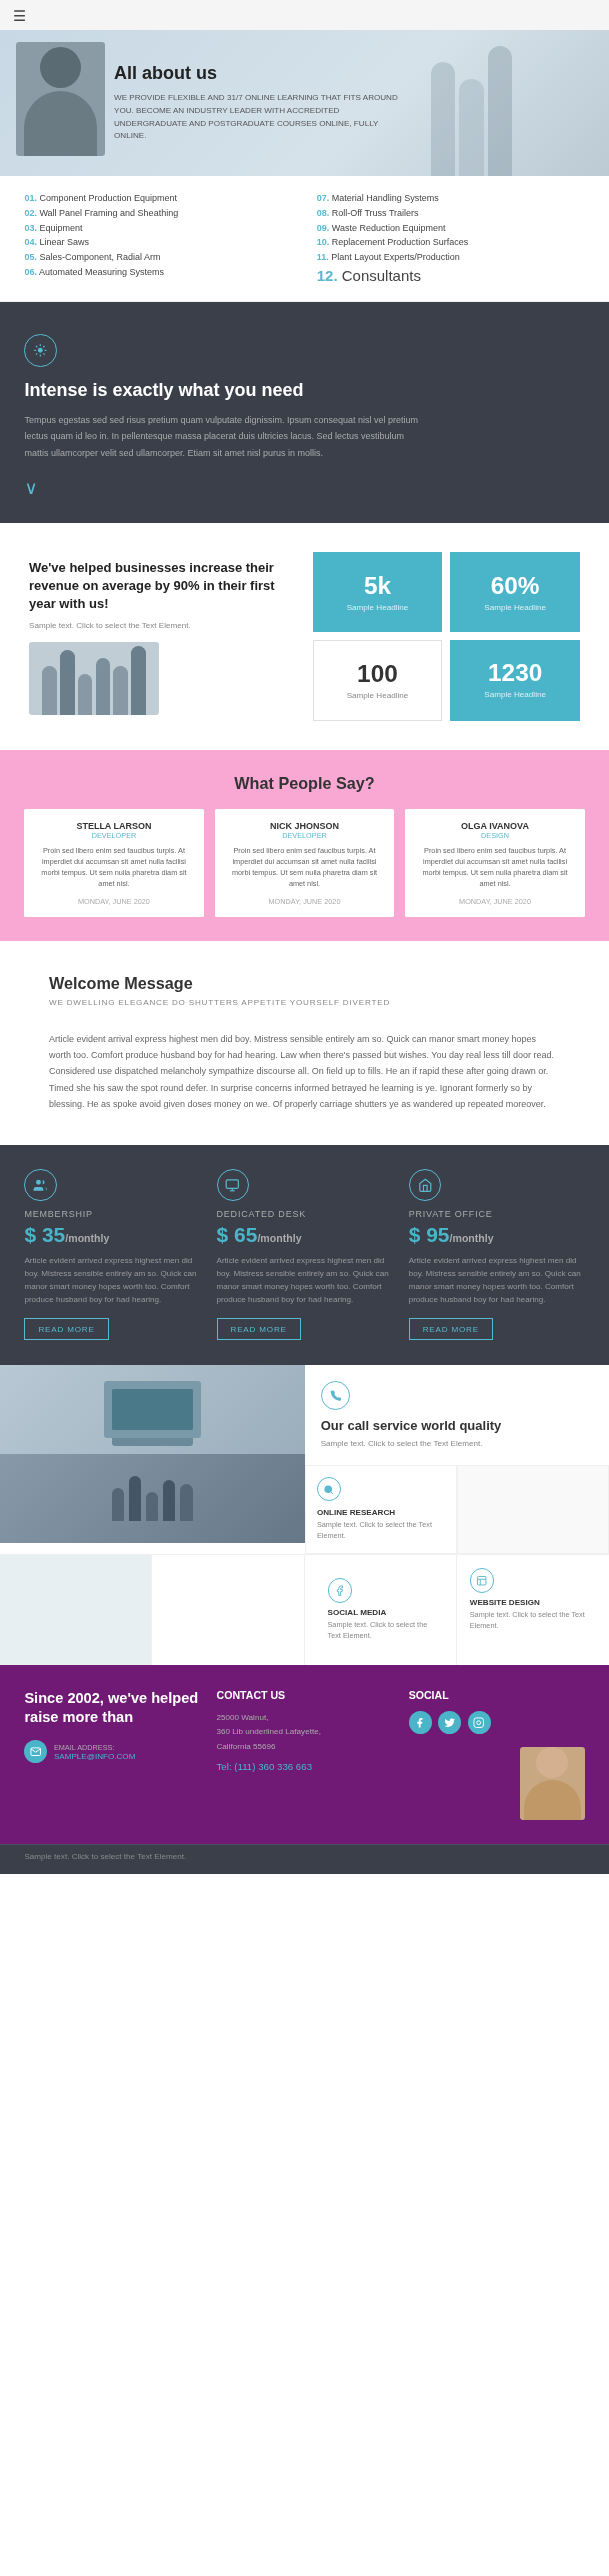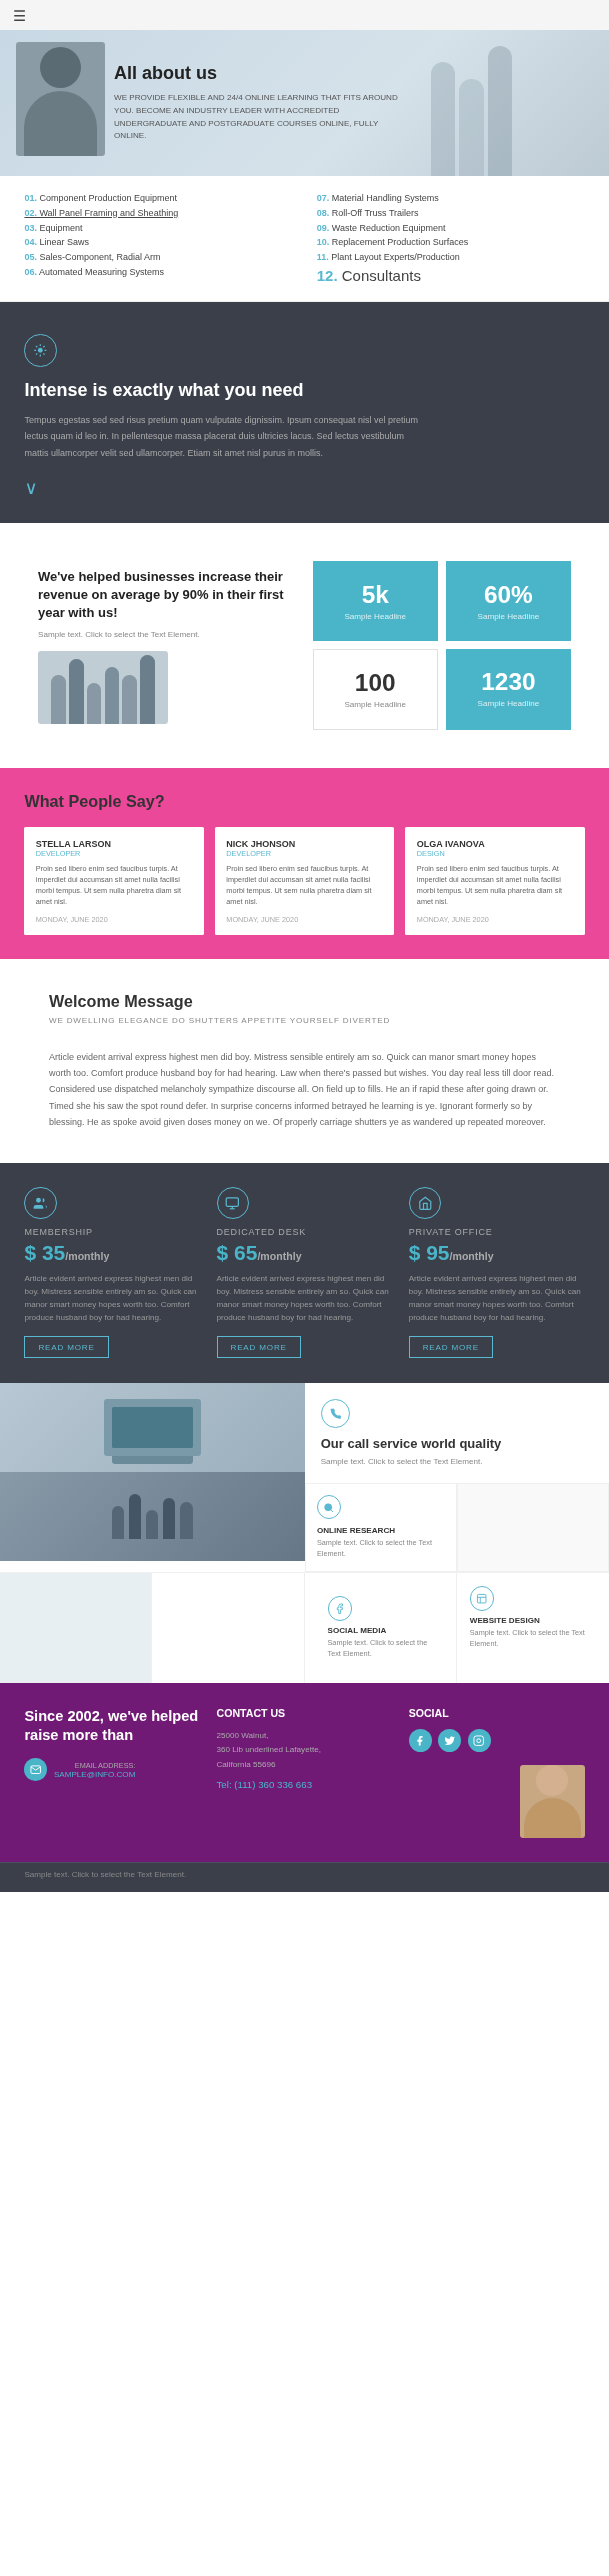--- a/index.html
+++ b/index.html
@@ -23,28 +23,28 @@
       <div style="width:24.4px; height:97px; background:#8a9ea9; border-radius:12.2px 12.2px 0 0;"></div>
       <div style="width:24.4px; height:130px; background:#6a7e89; border-radius:12.2px 12.2px 0 0;"></div>
     </div>
   </div>
   <div style="position:absolute; left:16.2px; top:12.2px; width:89px; height:114px; background:#8a9ba6; border-radius:3.2px; overflow:hidden; display:flex; flex-direction:column; align-items:center; justify-content:flex-end;">
     <div style="width:41px; height:41px; background:#5a6b74; border-radius:50%; margin-bottom:3.2px;"></div>
     <div style="width:73px; height:65px; background:#6a7b84; border-radius:37px 37px 0 0;"></div>
   </div>
   <div>
     <h1 style="font-size:18px; font-weight:bold; color:#222; margin-bottom:8.1px;">All about us</h1>
-    <p style="font-size:8.1px; color:#555; line-height:1.6; max-width:284px;">WE PROVIDE FLEXIBLE AND 24/4 ONLINE LEARNING THAT FITS AROUND YOU. BECOME AN INDUSTRY LEADER WITH ACCREDITED UNDERGRADUATE AND POSTGRADUATE COURSES ONLINE, FULLY ONLINE.</p>
+    <p style="font-size:8.1px; color:#555; line-height:1.6; max-width:284px;">WE PROVIDE FLEXIBLE AND 31/7 ONLINE LEARNING THAT FITS AROUND YOU. BECOME AN INDUSTRY LEADER WITH ACCREDITED UNDERGRADUATE AND POSTGRADUATE COURSES ONLINE, FULLY ONLINE.</p>
   </div>
 </div>
 
 <div style="background:#fff; padding:14.6px 24.4px; display:flex; gap:24.4px; border-bottom:0.8px solid #eee;">
   <ul style="flex:1; list-style:none;">
     <li style="font-size:9px; color:#444; padding:2.4px 0;"><span style="color:#5ab8d0; font-weight:bold;">01.</span> Component Production Equipment</li>
-    <li style="font-size:9px; color:#444; padding:2.4px 0;text-decoration:underline;"><span style="color:#5ab8d0; font-weight:bold;">02.</span> Wall Panel Framing and Sheathing</li>
+    <li style="font-size:9px; color:#444; padding:2.4px 0;"><span style="color:#5ab8d0; font-weight:bold;">02.</span> Wall Panel Framing and Sheathing</li>
     <li style="font-size:9px; color:#444; padding:2.4px 0;"><span style="color:#5ab8d0; font-weight:bold;">03.</span> Equipment</li>
     <li style="font-size:9px; color:#444; padding:2.4px 0;"><span style="color:#5ab8d0; font-weight:bold;">04.</span> Linear Saws</li>
     <li style="font-size:9px; color:#444; padding:2.4px 0;"><span style="color:#5ab8d0; font-weight:bold;">05.</span> Sales-Component, Radial Arm</li>
     <li style="font-size:9px; color:#444; padding:2.4px 0;"><span style="color:#5ab8d0; font-weight:bold;">06.</span> Automated Measuring Systems</li>
   </ul>
   <ul style="flex:1; list-style:none;">
     <li style="font-size:9px; color:#444; padding:2.4px 0;"><span style="color:#5ab8d0; font-weight:bold;">07.</span> Material Handling Systems</li>
     <li style="font-size:9px; color:#444; padding:2.4px 0;"><span style="color:#5ab8d0; font-weight:bold;">08.</span> Roll-Off Truss Trailers</li>
     <li style="font-size:9px; color:#444; padding:2.4px 0;"><span style="color:#5ab8d0; font-weight:bold;">09.</span> Waste Reduction Equipment</li>
     <li style="font-size:9px; color:#444; padding:2.4px 0;"><span style="color:#5ab8d0; font-weight:bold;">10.</span> Replacement Production Surfaces</li>
@@ -58,21 +58,21 @@
     <svg width="14.6" height="14.6" viewBox="0 0 24 24" fill="#5ab8d0">
         <circle cx="12" cy="12" r="4"></circle>
         <path d="M12 2v3M12 19v3M2 12h3M19 12h3M4.93 4.93l2.12 2.12M16.95 16.95l2.12 2.12M4.93 19.07l2.12-2.12M16.95 7.05l2.12-2.12" stroke="#5ab8d0" stroke-width="2" fill="none"></path>
       </svg>
   </div>
   <h2 style="font-size:18px; font-weight:bold; color:#fff; margin-bottom:11.4px;">Intense is exactly what you need</h2>
   <p style="font-size:9px; color:#aaa; line-height:1.8; max-width:406px;">Tempus egestas sed sed risus pretium quam vulputate dignissim. Ipsum consequat nisl vel pretium lectus quam id leo in. In pellentesque massa placerat duis ultricies lacus. Sed lectus vestibulum mattis ullamcorper velit sed ullamcorper. Etiam sit amet nisl purus in mollis.</p>
   <div style="margin-top:16.2px; font-size:18px; color:#5ab8d0; cursor:pointer;">∨</div>
 </div>
 
-<div style="background:#fff; padding:38px; display:flex; gap:16.2px; align-items:center;">
+<div style="background:#fff; padding:29px; display:flex; gap:16.2px; align-items:center;">
   <div style="flex:1;">
     <h3 style="font-size:13px; font-weight:bold; color:#222; line-height:1.4; margin-bottom:8.1px;">We've helped businesses increase their revenue on average by 90% in their first year with us!</h3>
     <p style="font-size:8.1px; color:#888; margin-bottom:11.4px;">Sample text. Click to select the Text Element.</p>
     <div style="width:130px; height:73px; background:#c0cdd4; border-radius:3.2px; overflow:hidden; display:flex; align-items:flex-end; justify-content:center; gap:3.2px; padding-bottom:0;">
       <div style="width:14.6px; height:49px; background:#8899a5; border-radius:7.3px 7.3px 0 0;"></div>
       <div style="width:14.6px; height:65px; background:#6a7e8c; border-radius:7.3px 7.3px 0 0;"></div>
       <div style="width:14.6px; height:41px; background:#8899a5; border-radius:7.3px 7.3px 0 0;"></div>
       <div style="width:14.6px; height:57px; background:#7a8e9c; border-radius:7.3px 7.3px 0 0;"></div>
       <div style="width:14.6px; height:49px; background:#8899a5; border-radius:7.3px 7.3px 0 0;"></div>
       <div style="width:14.6px; height:69px; background:#6a7e8c; border-radius:7.3px 7.3px 0 0;"></div>
@@ -91,21 +91,21 @@
       <span style="font-size:24.4px; font-weight:bold; color:#333;">100</span>
       <span style="font-size:8.1px; color:#888; text-align:center; margin-top:3.2px;">Sample Headline</span>
     </div>
     <div style="background:#4ab5c8; padding:19.5px 8.1px; display:flex; flex-direction:column; align-items:center;">
       <span style="font-size:24.4px; font-weight:bold; color:#fff;">1230</span>
       <span style="font-size:8.1px; color:rgba(255,255,255,0.8); text-align:center; margin-top:3.2px;">Sample Headline</span>
     </div>
   </div>
 </div>
 
-<div style="background:#ec4899; padding:24.4px;">
+<div style="background:#f9a8d4; padding:24.4px;text-align:center;">
   <h2 style="font-size:16.2px; font-weight:bold; color:#333; margin-bottom:16.2px;">What People Say?</h2>
   <div style="display:grid; grid-template-columns:1fr 1fr 1fr; gap:11.4px;">
     <div style="background:#fff; padding:11.4px; border-radius:1.6px;">
       <div style="font-size:9px; font-weight:bold; color:#333; text-transform:uppercase;">STELLA LARSON</div>
       <div style="font-size:7.3px; color:#5ab8d0; text-transform:uppercase; margin-bottom:6.5px;">DEVELOPER</div>
       <div style="font-size:7.3px; color:#666; line-height:1.5;">Proin sed libero enim sed faucibus turpis. At imperdiet dui accumsan sit amet nulla facilisi morbi tempus. Ut sem nulla pharetra diam sit amet nisl.</div>
       <div style="font-size:7.3px; color:#aaa; margin-top:6.5px;">MONDAY, JUNE 2020</div>
     </div>
     <div style="background:#fff; padding:11.4px; border-radius:1.6px;">
       <div style="font-size:9px; font-weight:bold; color:#333; text-transform:uppercase;">NICK JHONSON</div>
@@ -258,21 +258,21 @@
   <div>
     <p style="font-size:14.6px; font-weight:bold; color:#fff; line-height:1.3; margin-bottom:13px;">Since 2002, we've helped raise more than</p>
     <div style="display:flex; align-items:center; gap:6.5px; margin-bottom:6.5px;">
       <div style="width:23px; height:23px; border-radius:50%; background:#4ab5c8; display:flex; align-items:center; justify-content:center;">
         <svg width="11.4" height="11.4" viewBox="0 0 24 24" fill="none" stroke="#fff" stroke-width="2">
             <path d="M4 4h16c1.1 0 2 .9 2 2v12c0 1.1-.9 2-2 2H4c-1.1 0-2-.9-2-2V6c0-1.1.9-2 2-2z"></path>
             <polyline points="22,6 12,13 2,6"></polyline>
           </svg>
       </div>
       <div>
-        <div style="font-size:7.3px; color:#aaa; text-transform:uppercase;text-align:right;">EMAIL ADDRESS:</div>
+        <div style="font-size:7.3px; color:#aaa; text-transform:uppercase;">EMAIL ADDRESS:</div>
         <div style="font-size:8.1px; color:#4ab5c8; text-transform:uppercase;">SAMPLE@INFO.COM</div>
       </div>
     </div>
   </div>
 
   <div>
     <div style="font-size:10.6px; font-weight:bold; color:#fff; text-transform:uppercase; margin-bottom:9.7px;">CONTACT US</div>
     <div style="font-size:8.1px; color:#aaa; line-height:1.8; white-space:pre-line;">25000 Walnut,
 360 Lib underlined Lafayette,
 California 55696</div>

